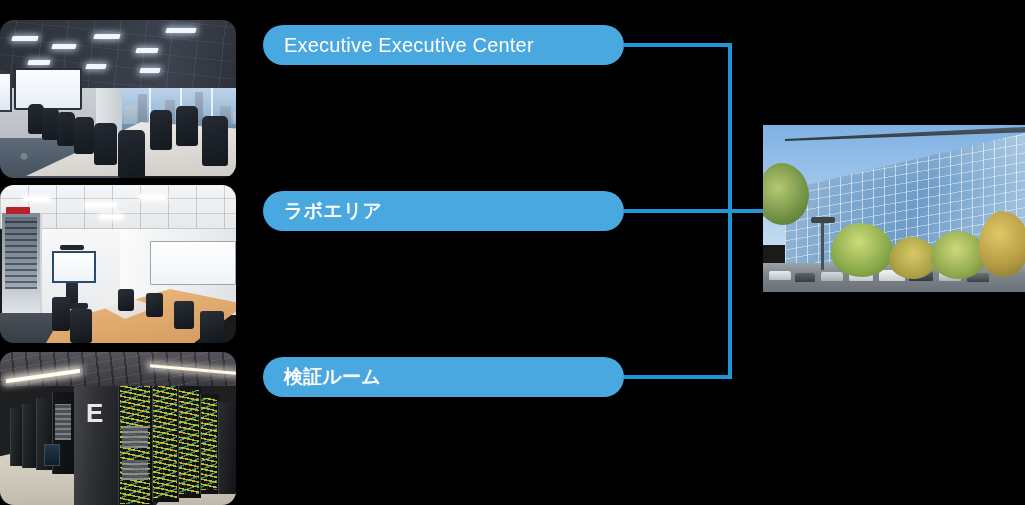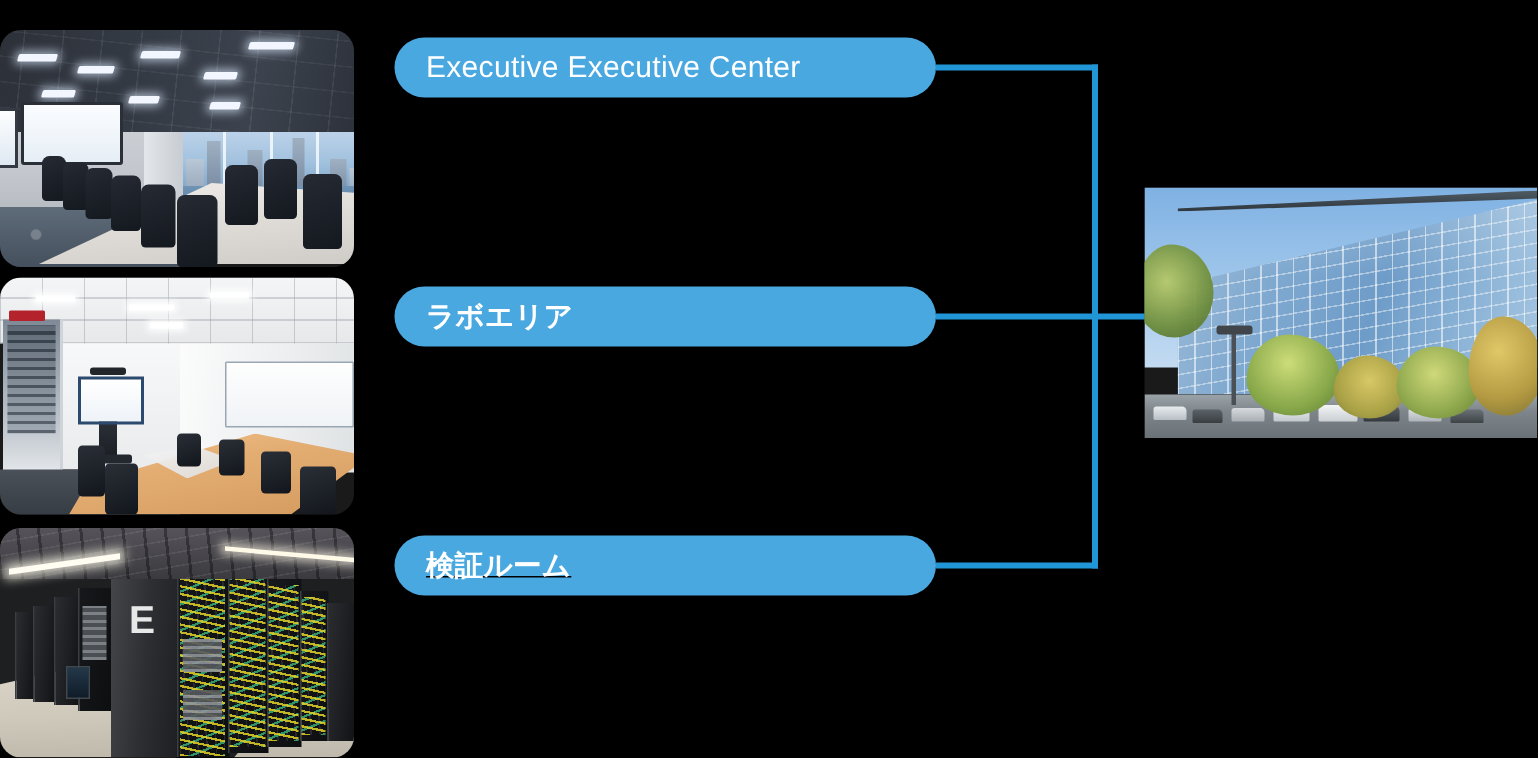--- a/index.html
+++ b/index.html
@@ -324,21 +324,21 @@
     white-space:nowrap;
   }
   .node-label.jp{
     font-family:"DejaVu Sans", sans-serif;
     font-size:19px;
     font-weight:700;
     text-align:center;
   }
   #node-ebc { top:25px; }
   #node-lab { top:191px; }
-  #node-ver { top:357px;text-decoration:underline; }
+  #node-ver { top:357px; }
 </style>
 </head>
 <body>
 
 <div id="canvas">
 
   <div class="photo rounded" id="photo-ebc">
     <div class="layer" id="ebc-wall"></div>
     <div class="layer" id="ebc-window"></div>
     <div class="layer" id="ebc-city">

